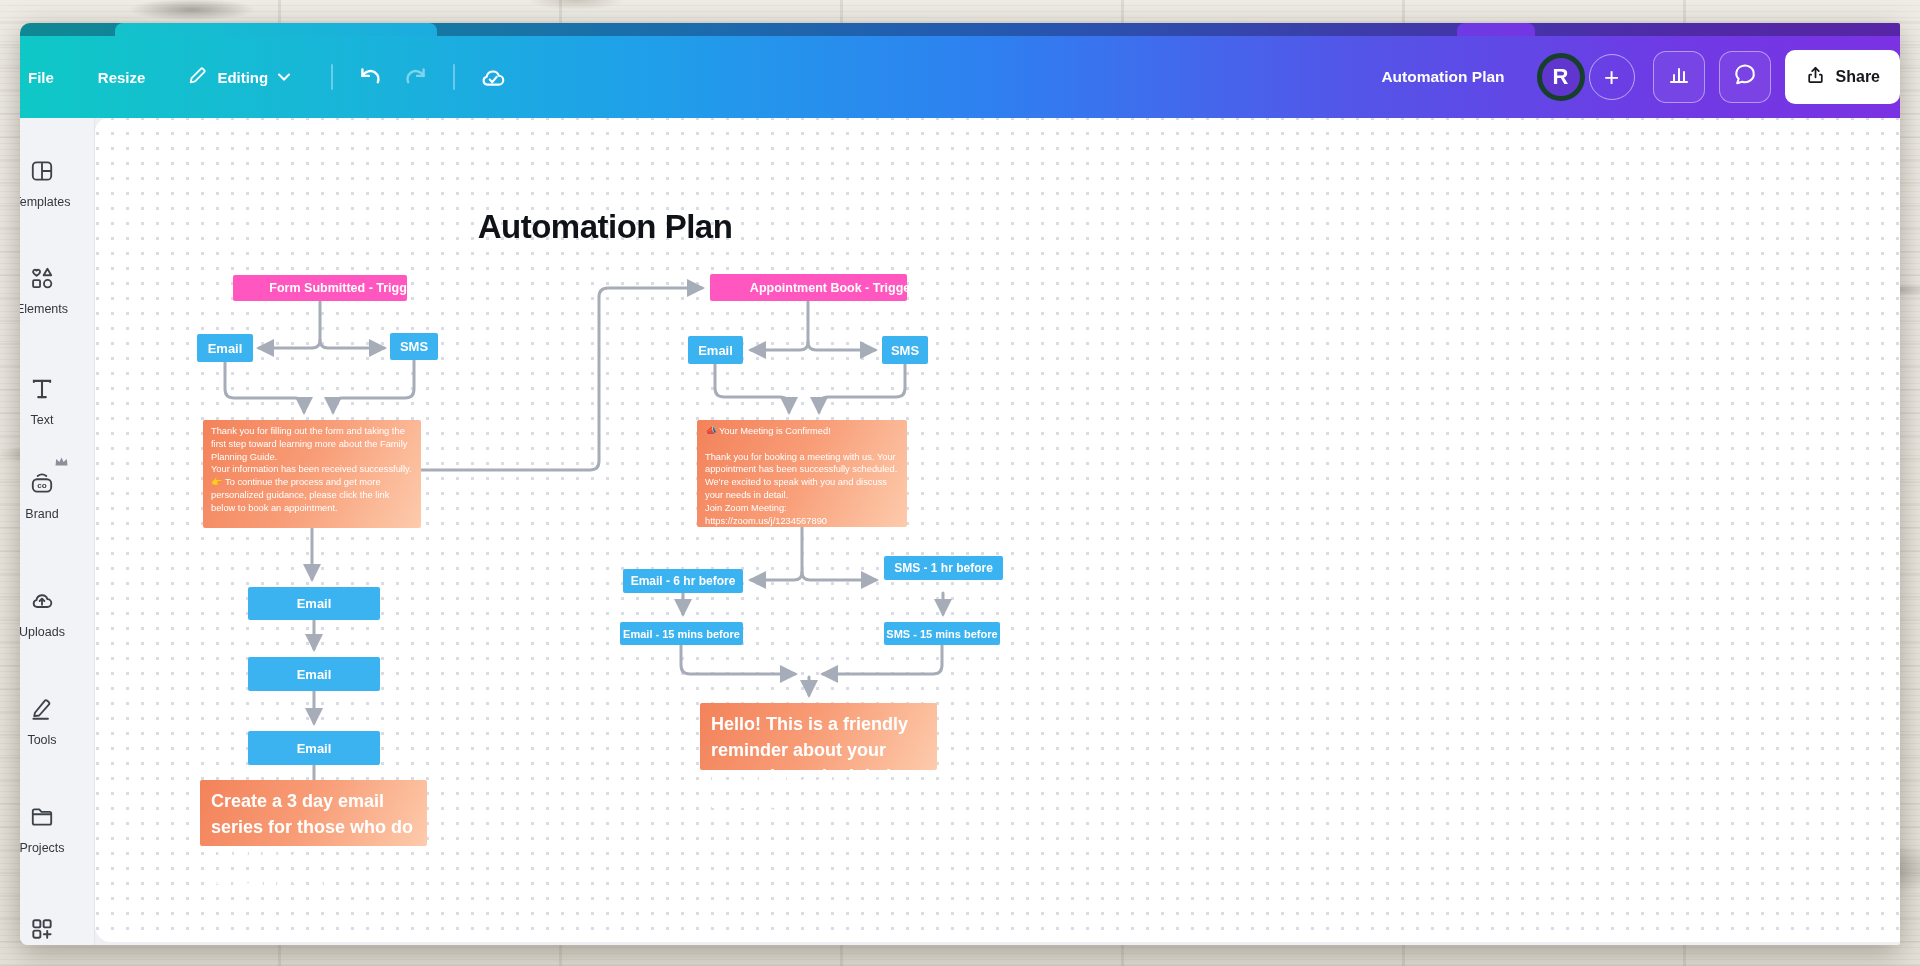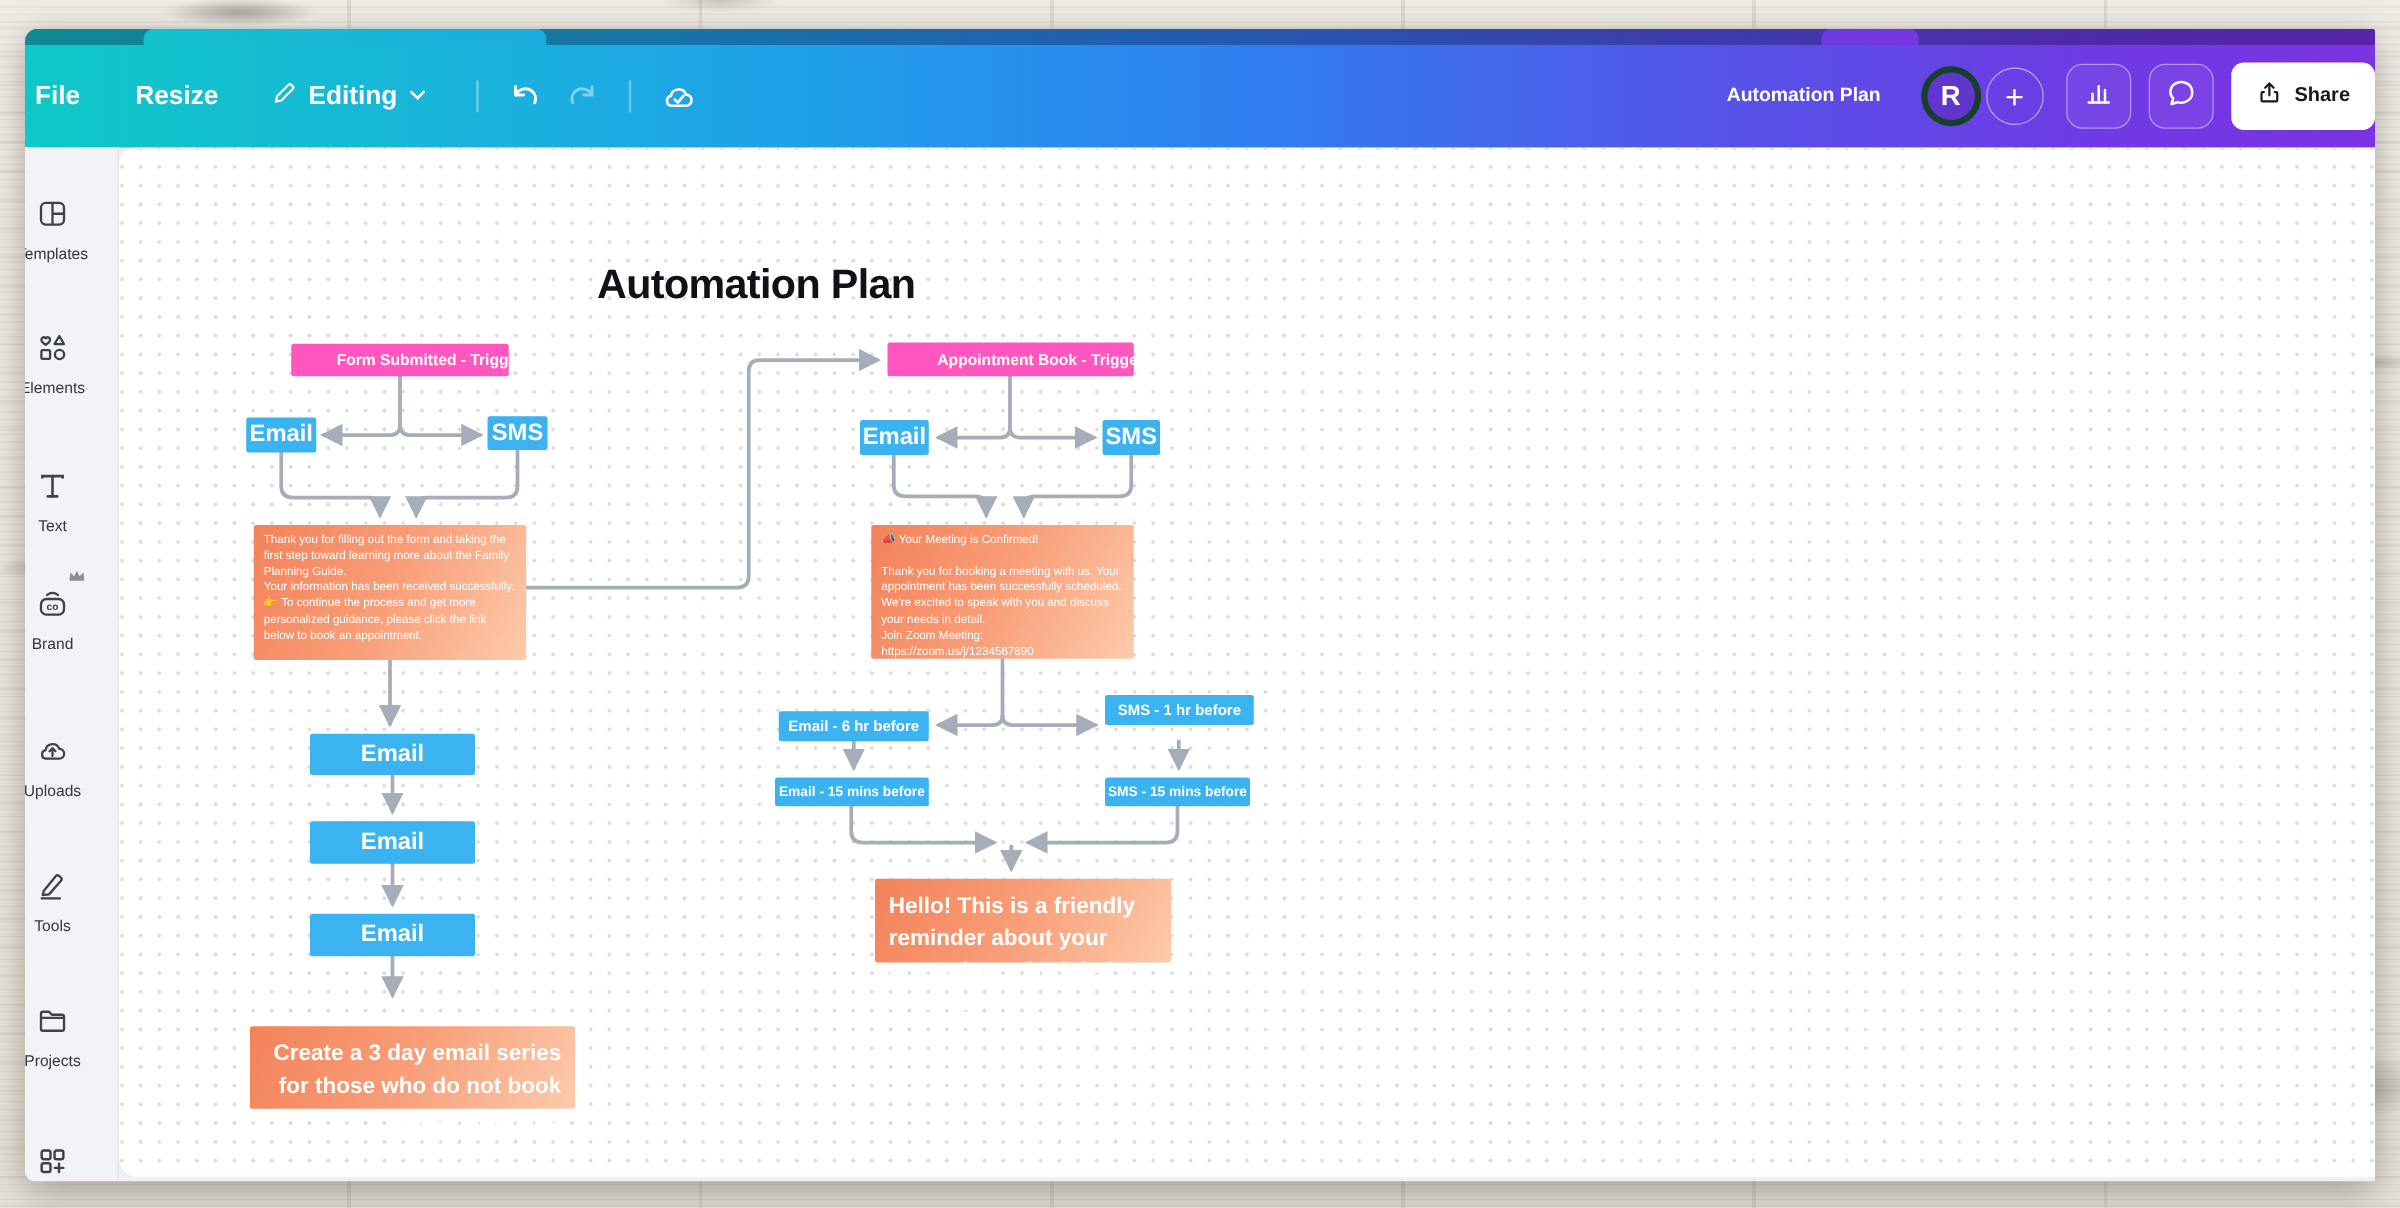--- a/index.html
+++ b/index.html
@@ -35,21 +35,21 @@
   }
   .tabstrip { position:absolute; left:0; top:0; width:100%; height:13px; background:rgba(18,16,50,.34); }
   .tabgap { position:absolute; top:0; height:13px; border-radius:8px 8px 0 0; }
   .tabgap.g1 { left:95px;  width:322px; background:linear-gradient(90deg,#14c2cb,#1cabdf); }
   .tabgap.g2 { left:1437px; width:78px; background:linear-gradient(90deg,#6d3ae3,#7436e3); }
 
   .topbar-row {
     position:absolute; left:0; top:13px; width:100%; height:82px;
     display:flex; align-items:center; padding:0 0 0 8px; color:#fff;
   }
-  .tb-label { font-size:21px; font-weight:700; color:#fff; cursor:pointer; white-space:nowrap; }
+  .tb-label { font-size:15px; font-weight:700; color:#fff; cursor:pointer; white-space:nowrap; }
   .tb-file { margin-right:44px; }
   .tb-resize { margin-right:42px; }
   .editing-group { display:flex; align-items:center; gap:9px; margin-right:26px; cursor:pointer; }
   .tb-sep { width:2px; height:26px; background:rgba(255,255,255,.35); border-radius:1px; margin:0 14px; }
   .icon-btn { display:flex; align-items:center; justify-content:center; cursor:pointer; background:none; border:none; padding:0 10px; }
   .dim { opacity:.45; }
 
   .tb-right { margin-left:auto; display:flex; align-items:center; padding-right:0; }
   .doc-title { font-size:15.5px; font-weight:700; margin-right:32px; white-space:nowrap; }
   .avatar {
@@ -92,21 +92,21 @@
   }
   .design-title {
     position:absolute; left:362px; top:90px; width:296px; text-align:center;
     font-size:33px; font-weight:800; letter-spacing:-.5px; color:#0f1318; white-space:nowrap; cursor:move;
   }
   .node {
     position:absolute; display:flex; align-items:center; justify-content:center;
     color:#fff; font-weight:700; border-radius:2px; cursor:move; white-space:nowrap;
   }
   .pink  { background:#ff57bf; font-size:12.5px;padding-left:48px; }
-  .blue  { background:#3bb3f1; font-size:19px; }
+  .blue  { background:#3bb3f1; font-size:13px; }
   .blue.small1 { font-size:12px; }
   .blue.small2 { font-size:11px; font-weight:700; }
   .orange {
     background:linear-gradient(118deg,#f3825a 0%, #f89d77 48%, #fdcbac 100%);
     align-items:flex-start; justify-content:flex-start; text-align:left;
     white-space:pre-line; font-weight:400;
   }
   .orange.msg-sm { font-size:9.3px; line-height:1.38; padding:5px 8px; }
   .orange.msg-lg { font-size:18px; line-height:1.45; padding:8px 11px; font-weight:600; }
   .connector-layer { position:absolute; left:0; top:0; pointer-events:none; }
@@ -330,21 +330,21 @@
 
     <div class="node pink" style="left:138px; top:157px; width:174px; height:26px;">Form Submitted - Trigger</div>
     <div class="node blue" style="left:102px; top:216px; width:56px;  height:28px;">Email</div>
     <div class="node blue" style="left:295px; top:215px; width:48px;  height:27px;">SMS</div>
     <div class="node orange msg-sm" style="left:108px; top:302px; width:218px; height:108px; white-space:pre-line;">Thank you for filling out the form and taking the first step toward learning more about the Family Planning Guide.
 Your information has been received successfully.
 👉 To continue the process and get more personalized guidance, please click the link below to book an appointment.</div>
     <div class="node blue" style="left:153px; top:469px; width:132px; height:33px;">Email</div>
     <div class="node blue" style="left:153px; top:539px; width:132px; height:34px;">Email</div>
     <div class="node blue" style="left:153px; top:613px; width:132px; height:34px;">Email</div>
-    <div class="node orange msg-lg" style="left:105px; top:703px; width:260px; height:66px;text-align:right;">Create a 3 day email series for those who do not book an appointment.</div>
+    <div class="node orange msg-lg" style="left:105px; top:662px; width:227px; height:66px;">Create a 3 day email series for those who do not book an appointment.</div>
 
     <div class="node pink" style="left:615px; top:156px; width:197px; height:27px;">Appointment Book - Trigger</div>
     <div class="node blue" style="left:593px; top:218px; width:55px;  height:28px;">Email</div>
     <div class="node blue" style="left:787px; top:218px; width:46px;  height:28px;">SMS</div>
     <div class="node orange msg-sm" style="left:602px; top:302px; width:210px; height:107px;">📣 Your Meeting is Confirmed!
 
 Thank you for booking a meeting with us. Your appointment has been successfully scheduled. We're excited to speak with you and discuss your needs in detail.
 Join Zoom Meeting:
 https://zoom.us/j/1234567890</div>
     <div class="node blue small1" style="left:528px; top:451px; width:120px; height:24px;">Email - 6 hr before</div>

